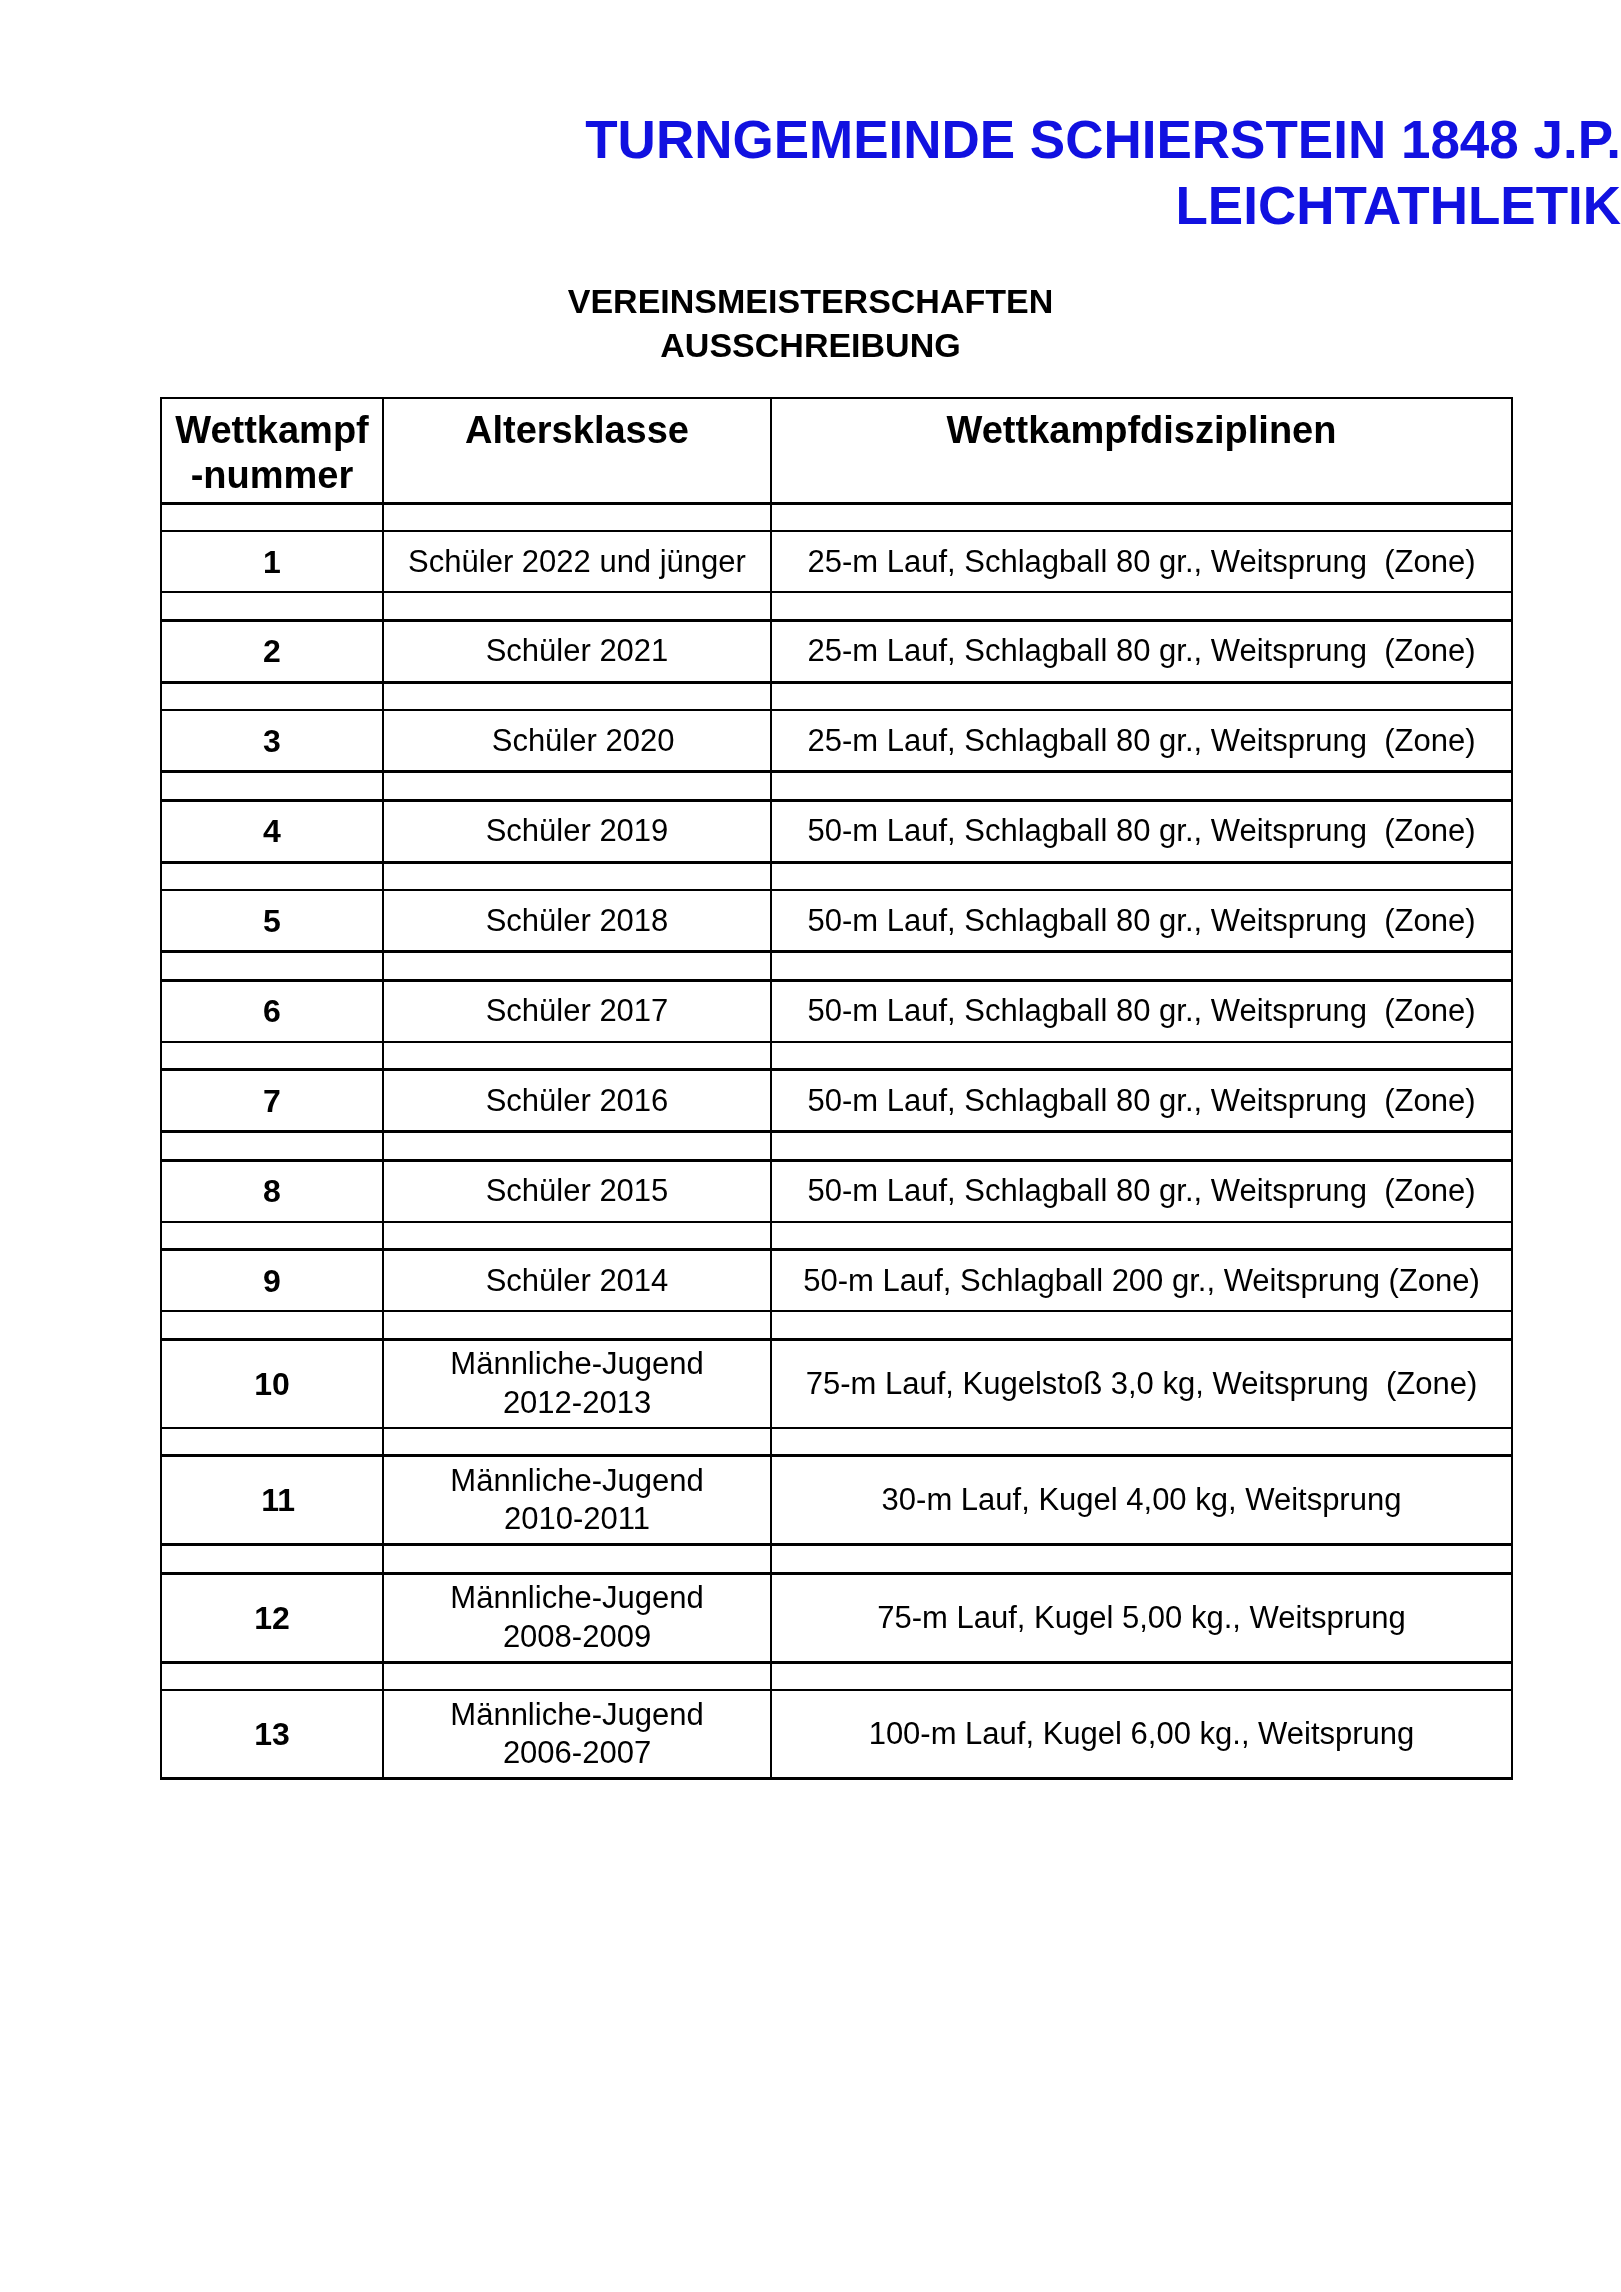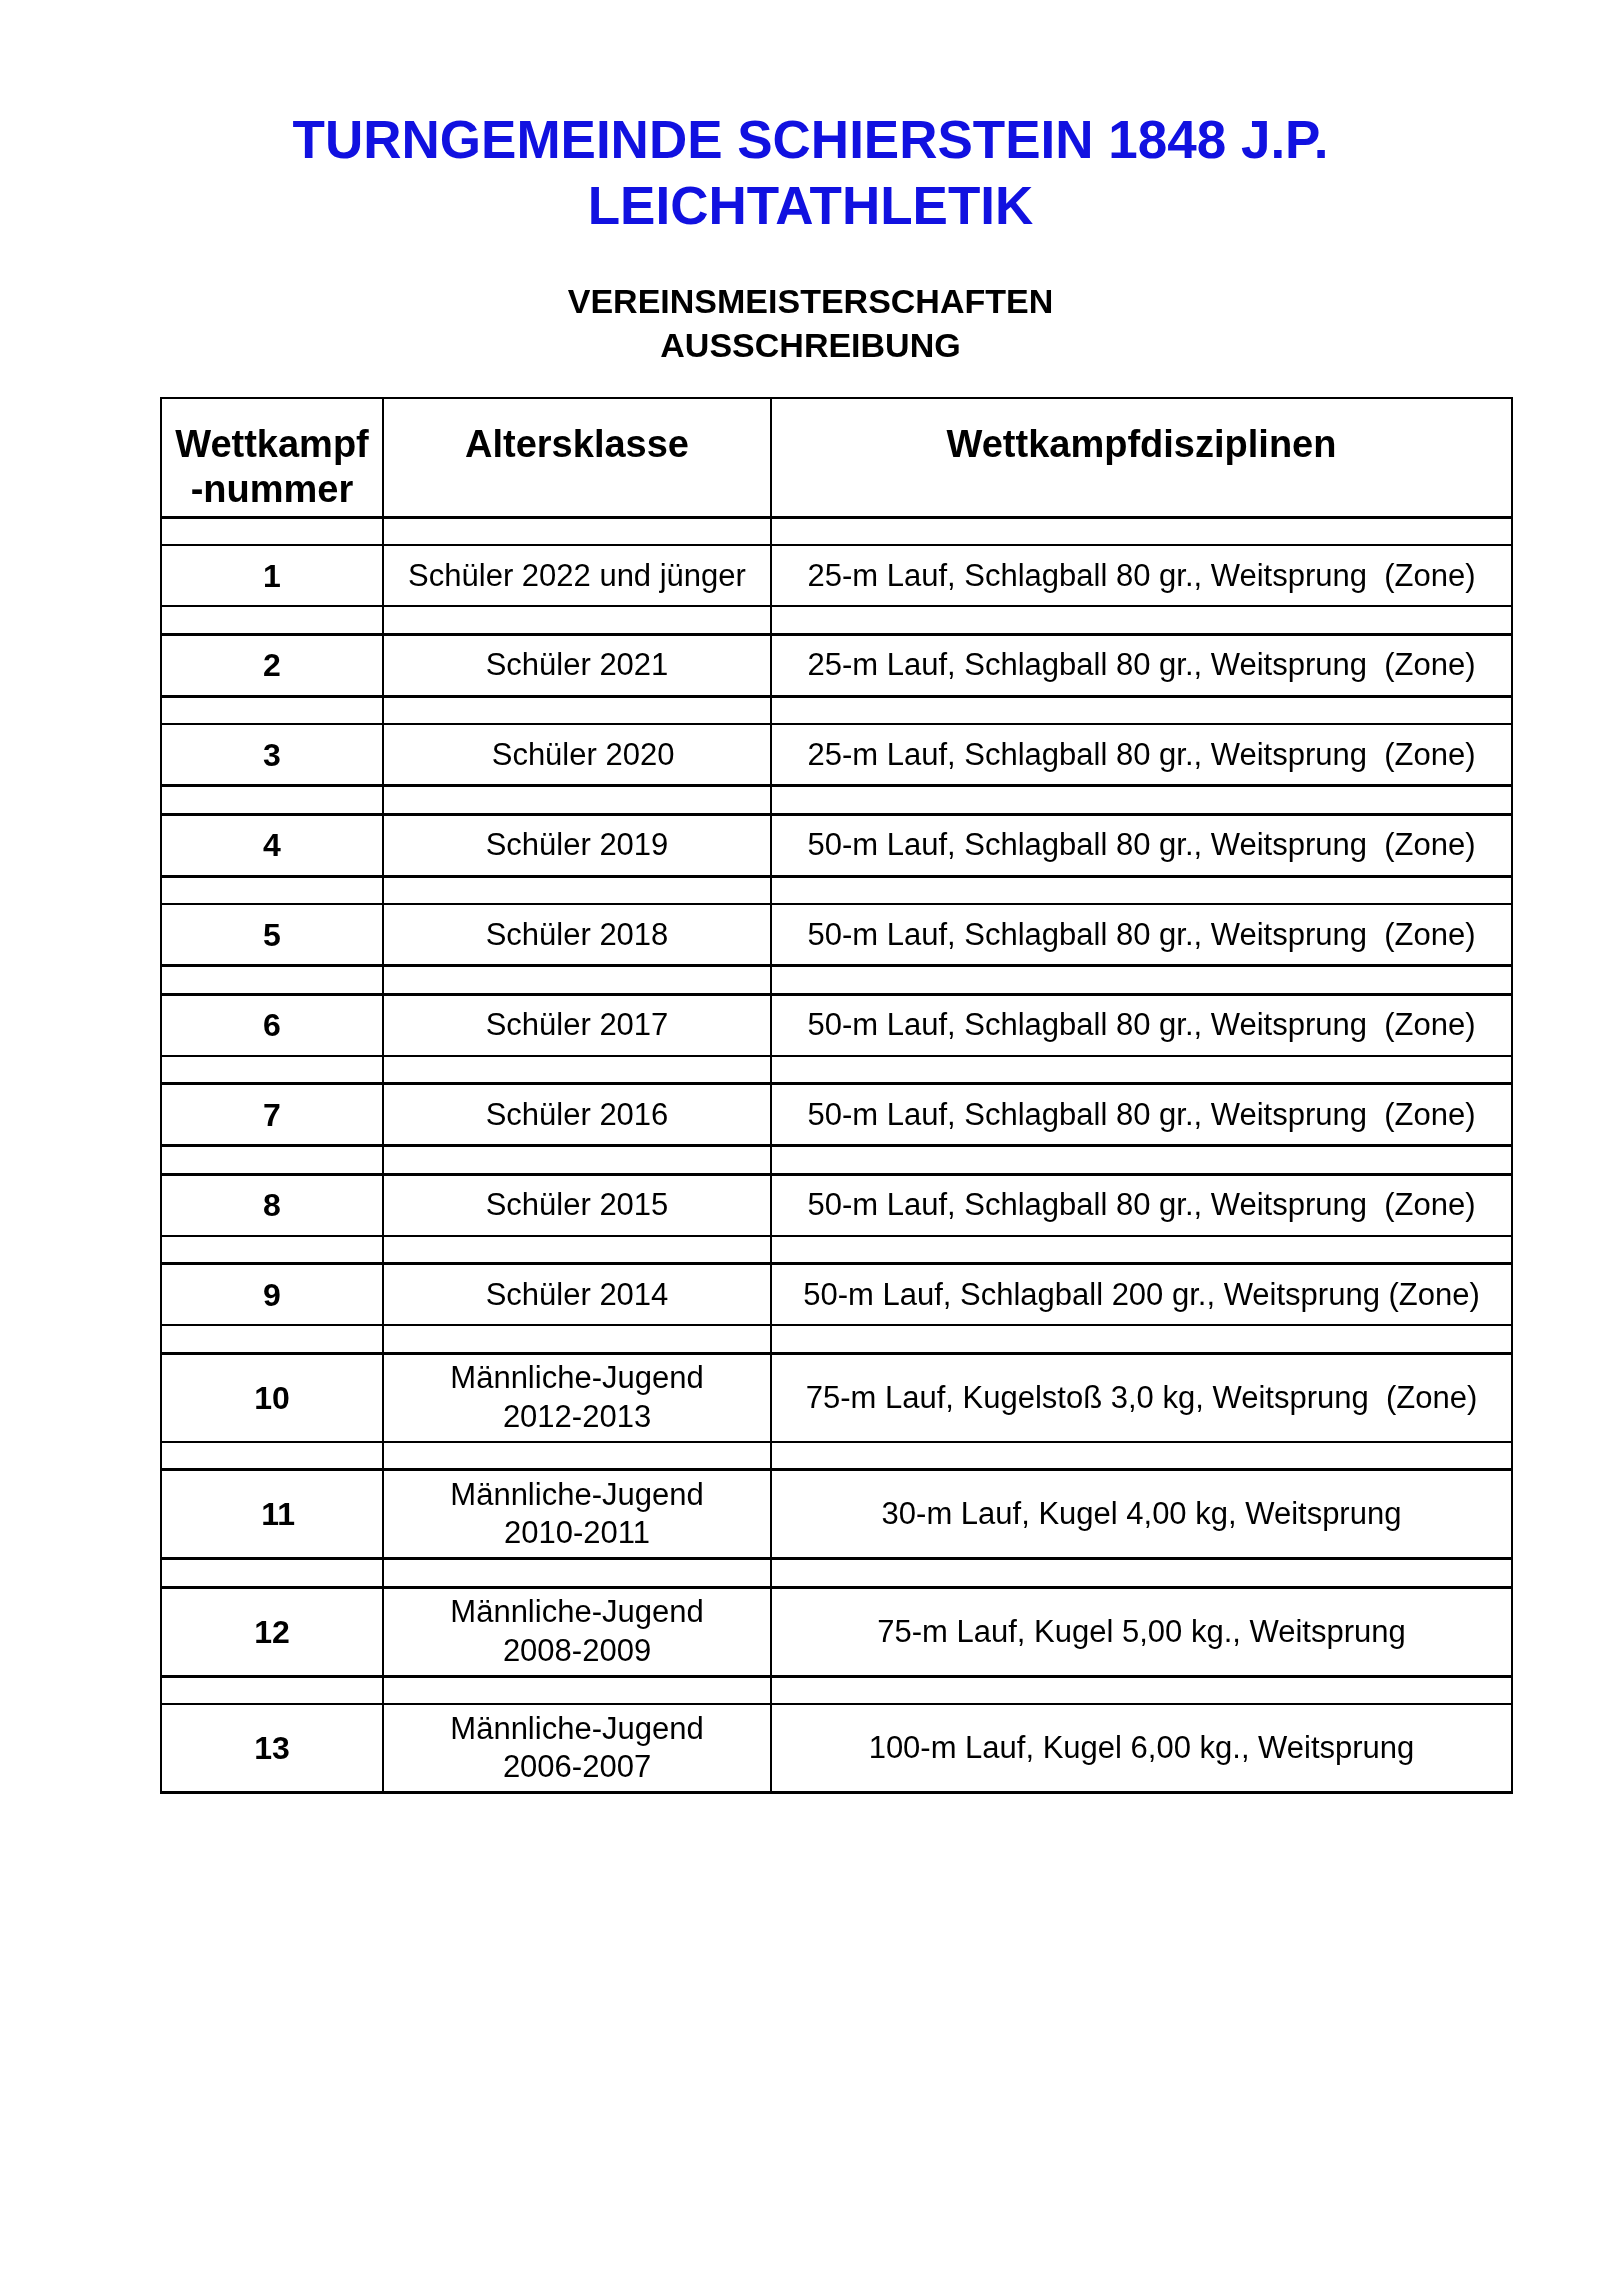--- a/index.html
+++ b/index.html
@@ -10,21 +10,21 @@
   body {
     width: 1621px;
     height: 2293px;
     position: relative;
     font-family: "Liberation Sans", "DejaVu Sans", sans-serif;
     color: #000000;
     overflow: hidden;
   }
   .doc-title {
     margin: 107px 0 0 0;
-    text-align: center;
+    text-align: right;
     font-size: 53px;
     font-weight: bold;
     line-height: 1.25;
     white-space: pre-line;
   }
   .doc-subtitle {
     margin: 39px 0 0 0;
     text-align: center;
     font-size: 34px;
     font-weight: bold;
@@ -43,21 +43,21 @@
   .comp-table col.c-disc { width: 741px; }
   .comp-table th, .comp-table td {
     border: 2px solid #000000;
     text-align: center;
     white-space: pre-wrap;
     overflow: hidden;
     padding: 0 3.9px;
   }
   .comp-table thead th {
     vertical-align: top;
-    padding-top: 23px;
+    padding-top: 9px;
     font-size: 38px;
     font-weight: bold;
     line-height: 1.2;
     height: 94px;
     border-bottom-width: 3.9px;
   }
   tr.row-spacer td {
     height: 25.5px;
     padding: 0;
   }

